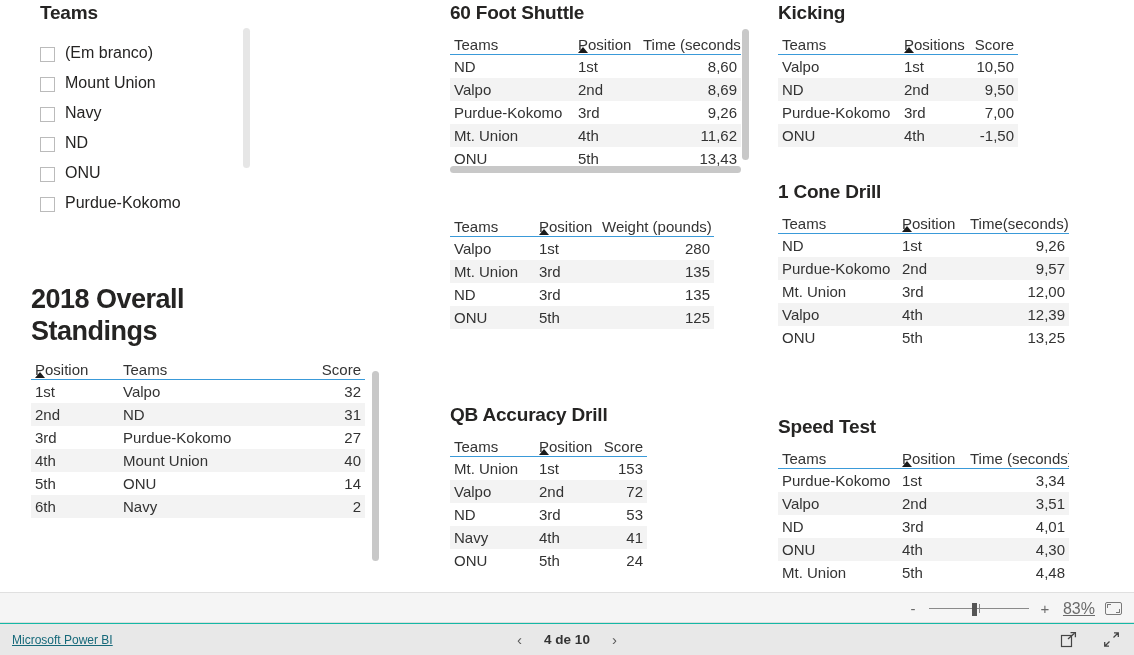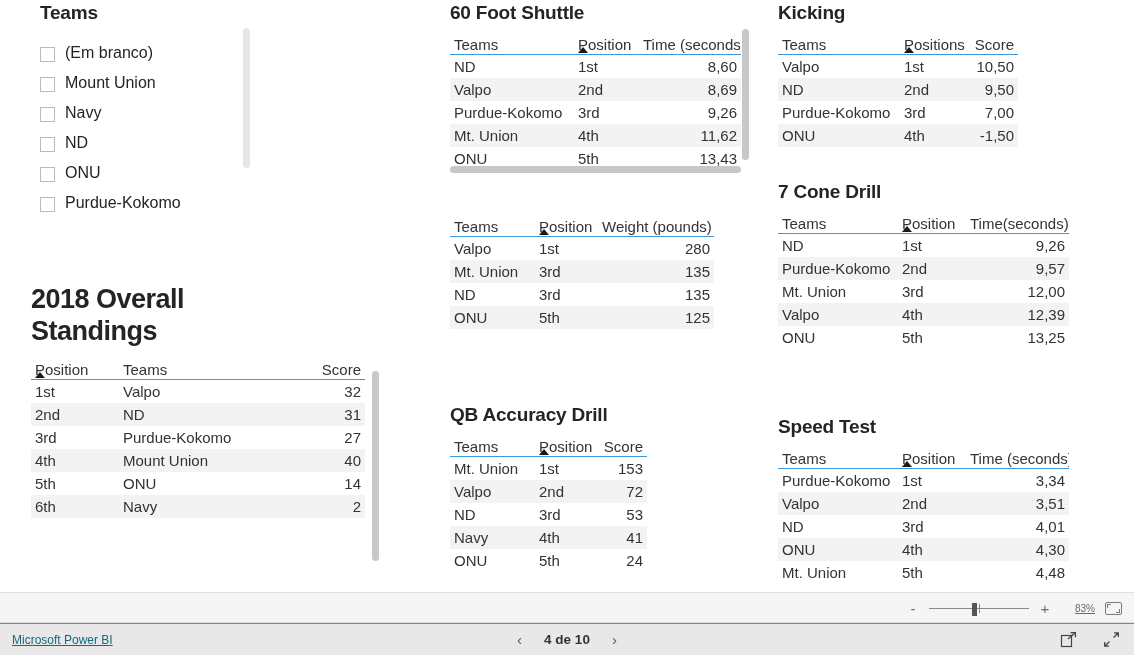--- a/index.html
+++ b/index.html
@@ -75,21 +75,21 @@
   }
   .zbtn { font-size: 15px; color: #6b6b6b; cursor: default; line-height: 1;
           width: 12px; text-align: center; }
   .slider { position: relative; width: 100px; height: 12px; }
   .slider .track { position: absolute; left: 0; top: 5px; width: 100px;
                    height: 1px; background: #8a8a8a; }
   .slider .tick { position: absolute; left: 50px; top: 1px; width: 1px;
                   height: 9px; background: #8a8a8a; }
   .slider .knob { position: absolute; left: 43px; top: 0px; width: 5px;
                   height: 13px; background: #555; }
-  #zoompct { font-size: 10px; color: #6b6b6b; width: 34px; text-align: right; text-decoration: underline; }
+  #zoompct { font-size: 16px; color: #6b6b6b; width: 34px; text-align: right; text-decoration: underline; }
   .fiticon { width: 17px; height: 13px; border: 1.5px solid #7a7a7a;
              border-radius: 2px; position: relative; }
   .fiticon::before, .fiticon::after {
     content: ""; position: absolute; width: 3px; height: 3px;
     border: 1.5px solid #7a7a7a;
   }
   .fiticon::before { left: 1px; top: 1px; border-right: 0; border-bottom: 0; }
   .fiticon::after { right: 1px; bottom: 1px; border-left: 0; border-top: 0; }
 
   #footer {
@@ -377,21 +377,21 @@
                 <td class="ta-l">ONU</td>
                 <td class="ta-l">4th</td>
                 <td class="ta-r">-1,50</td>
               </tr>
             </tbody>
         </table>
       </div>
     </div>
 
     <div class="visual" style="left:778px; top:179px; width:292px; height:185px;">
-      <div class="vis-title">7 Cone Drill</div>
+      <div class="vis-title">1 Cone Drill</div>
       <div class="tablewrap" style="margin-top:9px; height:145px; width:291px;">
         <table class="pbi">
           <colgroup>
               <col style="width:120px">
               <col style="width:68px">
               <col style="width:103px">
             </colgroup>
           <thead>
               <tr class="hdr-row" id="cone-head">
                 <th class="ta-l">Teams</th>

